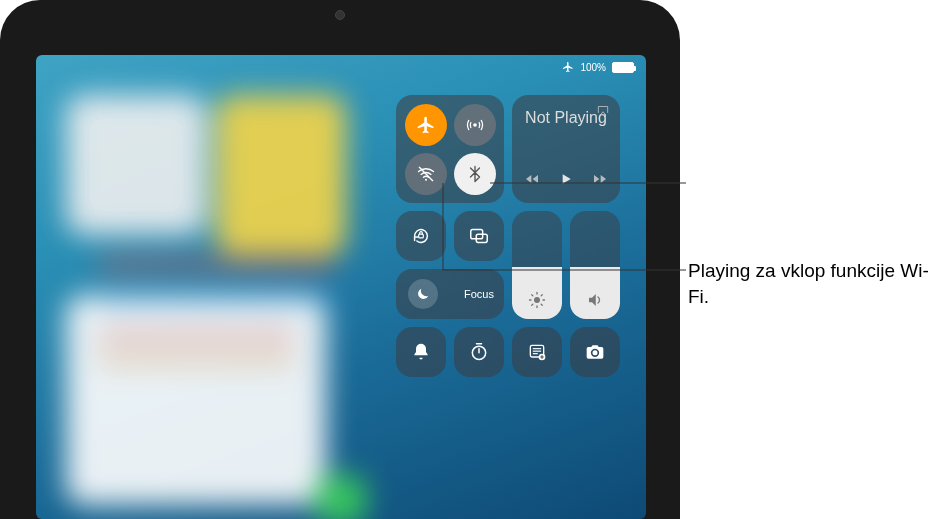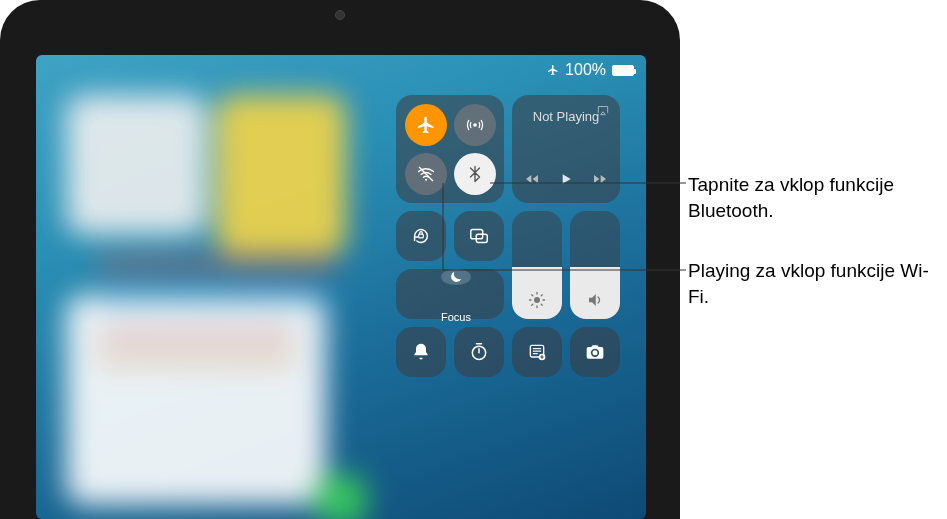--- a/index.html
+++ b/index.html
@@ -47,21 +47,21 @@
   .b3 { left:30px; top:240px; width:260px; height:210px; background:#fff; }
   .b4 { left:280px; top:420px; width:50px; height:50px; background:#3ad05a; border-radius:14px; }
   .b5 { left:60px; top:200px; width:240px; height:20px; background:#e74c3c; opacity:0.4; }
   .b6 { left:60px; top:230px; width:240px; height:20px; background:#3498db; opacity:0.4; }
   .b7 { left:60px; top:270px; width:200px; height:18px; background:#e74c3c; opacity:0.25; }
   .b8 { left:60px; top:295px; width:200px; height:18px; background:#e67e22; opacity:0.25; }
 
   .status-bar {
     position:absolute; top:6px; right:12px;
     display:flex; align-items:center; gap:6px;
-    color:#fff; font-size:16px; font-weight:500;
+    color:#fff; font-size:10px; font-weight:500;
   }
   .airplane-status svg { width:12px; height:12px; }
   .battery-icon {
     width:22px; height:11px; border:1px solid #fff; border-radius:2px;
     position:relative; background:#fff;
   }
   .battery-icon::after {
     content:""; position:absolute; right:-3px; top:3px;
     width:2px; height:5px; background:#fff; border-radius:0 1px 1px 0;
   }
@@ -87,30 +87,30 @@
     border-radius:50%; display:flex; align-items:center; justify-content:center;
     width:42px; height:42px; margin:auto;
   }
   .conn-airplane { background:#ff9500; }
   .conn-airdrop { background:rgba(120,120,125,0.7); }
   .conn-wifi { background:rgba(120,120,125,0.7); }
   .conn-bt { background:#f0f0f0; }
   .conn-bt svg path { stroke:#555; }
 
   .media { grid-column: 3 / span 2; grid-row: 1 / span 2; flex-direction:column; justify-content:space-between; padding:10px 8px 14px; position:relative; }
-  .media-title { font-size:13px; color:#ddd; align-self:center; margin-top:4px; }
+  .media-title { font-size:16px; color:#ddd; align-self:center; margin-top:4px; }
   .media-airplay { position:absolute; top:8px; right:10px; }
   .media-controls { display:flex; gap:18px; align-items:center; margin-bottom:2px; }
   .media-controls svg { opacity:0.85; }
 
   .rotation { grid-column:1; grid-row:3; }
   .mirror { grid-column:2; grid-row:3; }
   .spacer-r3 { grid-column:3 / span 2; grid-row:3; background:transparent; }
 
-  .focus { grid-column:1 / span 2; grid-row:4; justify-content:flex-start; padding-left:12px; gap:26px;flex-direction:column; }
+  .focus { grid-column:1 / span 2; grid-row:4; justify-content:flex-start; padding-left:12px; gap:26px; }
   .focus-label { font-size:11px; font-weight:500; }
   .moon-circle { width:30px; height:30px; border-radius:50%; background:rgba(255,255,255,0.18); display:flex; align-items:center; justify-content:center; }
 
   .brightness { grid-column:3; grid-row:3 / span 2; background:rgba(60,60,65,0.5); position:relative; overflow:hidden; }
   .volume { grid-column:4; grid-row:3 / span 2; background:rgba(60,60,65,0.5); position:relative; overflow:hidden; }
   .slider-fill { position:absolute; bottom:0; left:0; right:0; background:#eaeaea; }
   .brightness .slider-fill { height:48%; }
   .volume .slider-fill { height:48%; }
   .slider-icon { position:absolute; bottom:10px; left:50%; transform:translateX(-50%); z-index:2; }
 
@@ -314,15 +314,14 @@
   </div>
 </div>
 
 <svg width="947" height="519" style="position:absolute;left:0;top:0;pointer-events:none">
   <line x1="490" y1="183" x2="686" y2="183" stroke="#333" stroke-width="1"></line>
   <line x1="443" y1="270" x2="443" y2="183" stroke="#333" stroke-width="1"></line>
   <line x1="443" y1="270" x2="686" y2="270" stroke="#333" stroke-width="1"></line>
 </svg>
 
 <div class="callouts">
-  <div class="callout-text ct1">Tapnite za vklop funkcije Bluetooth.</div>
   <div class="callout-text ct2">Playing za vklop funkcije Wi-Fi.</div>
 </div>
 
 </body></html>

